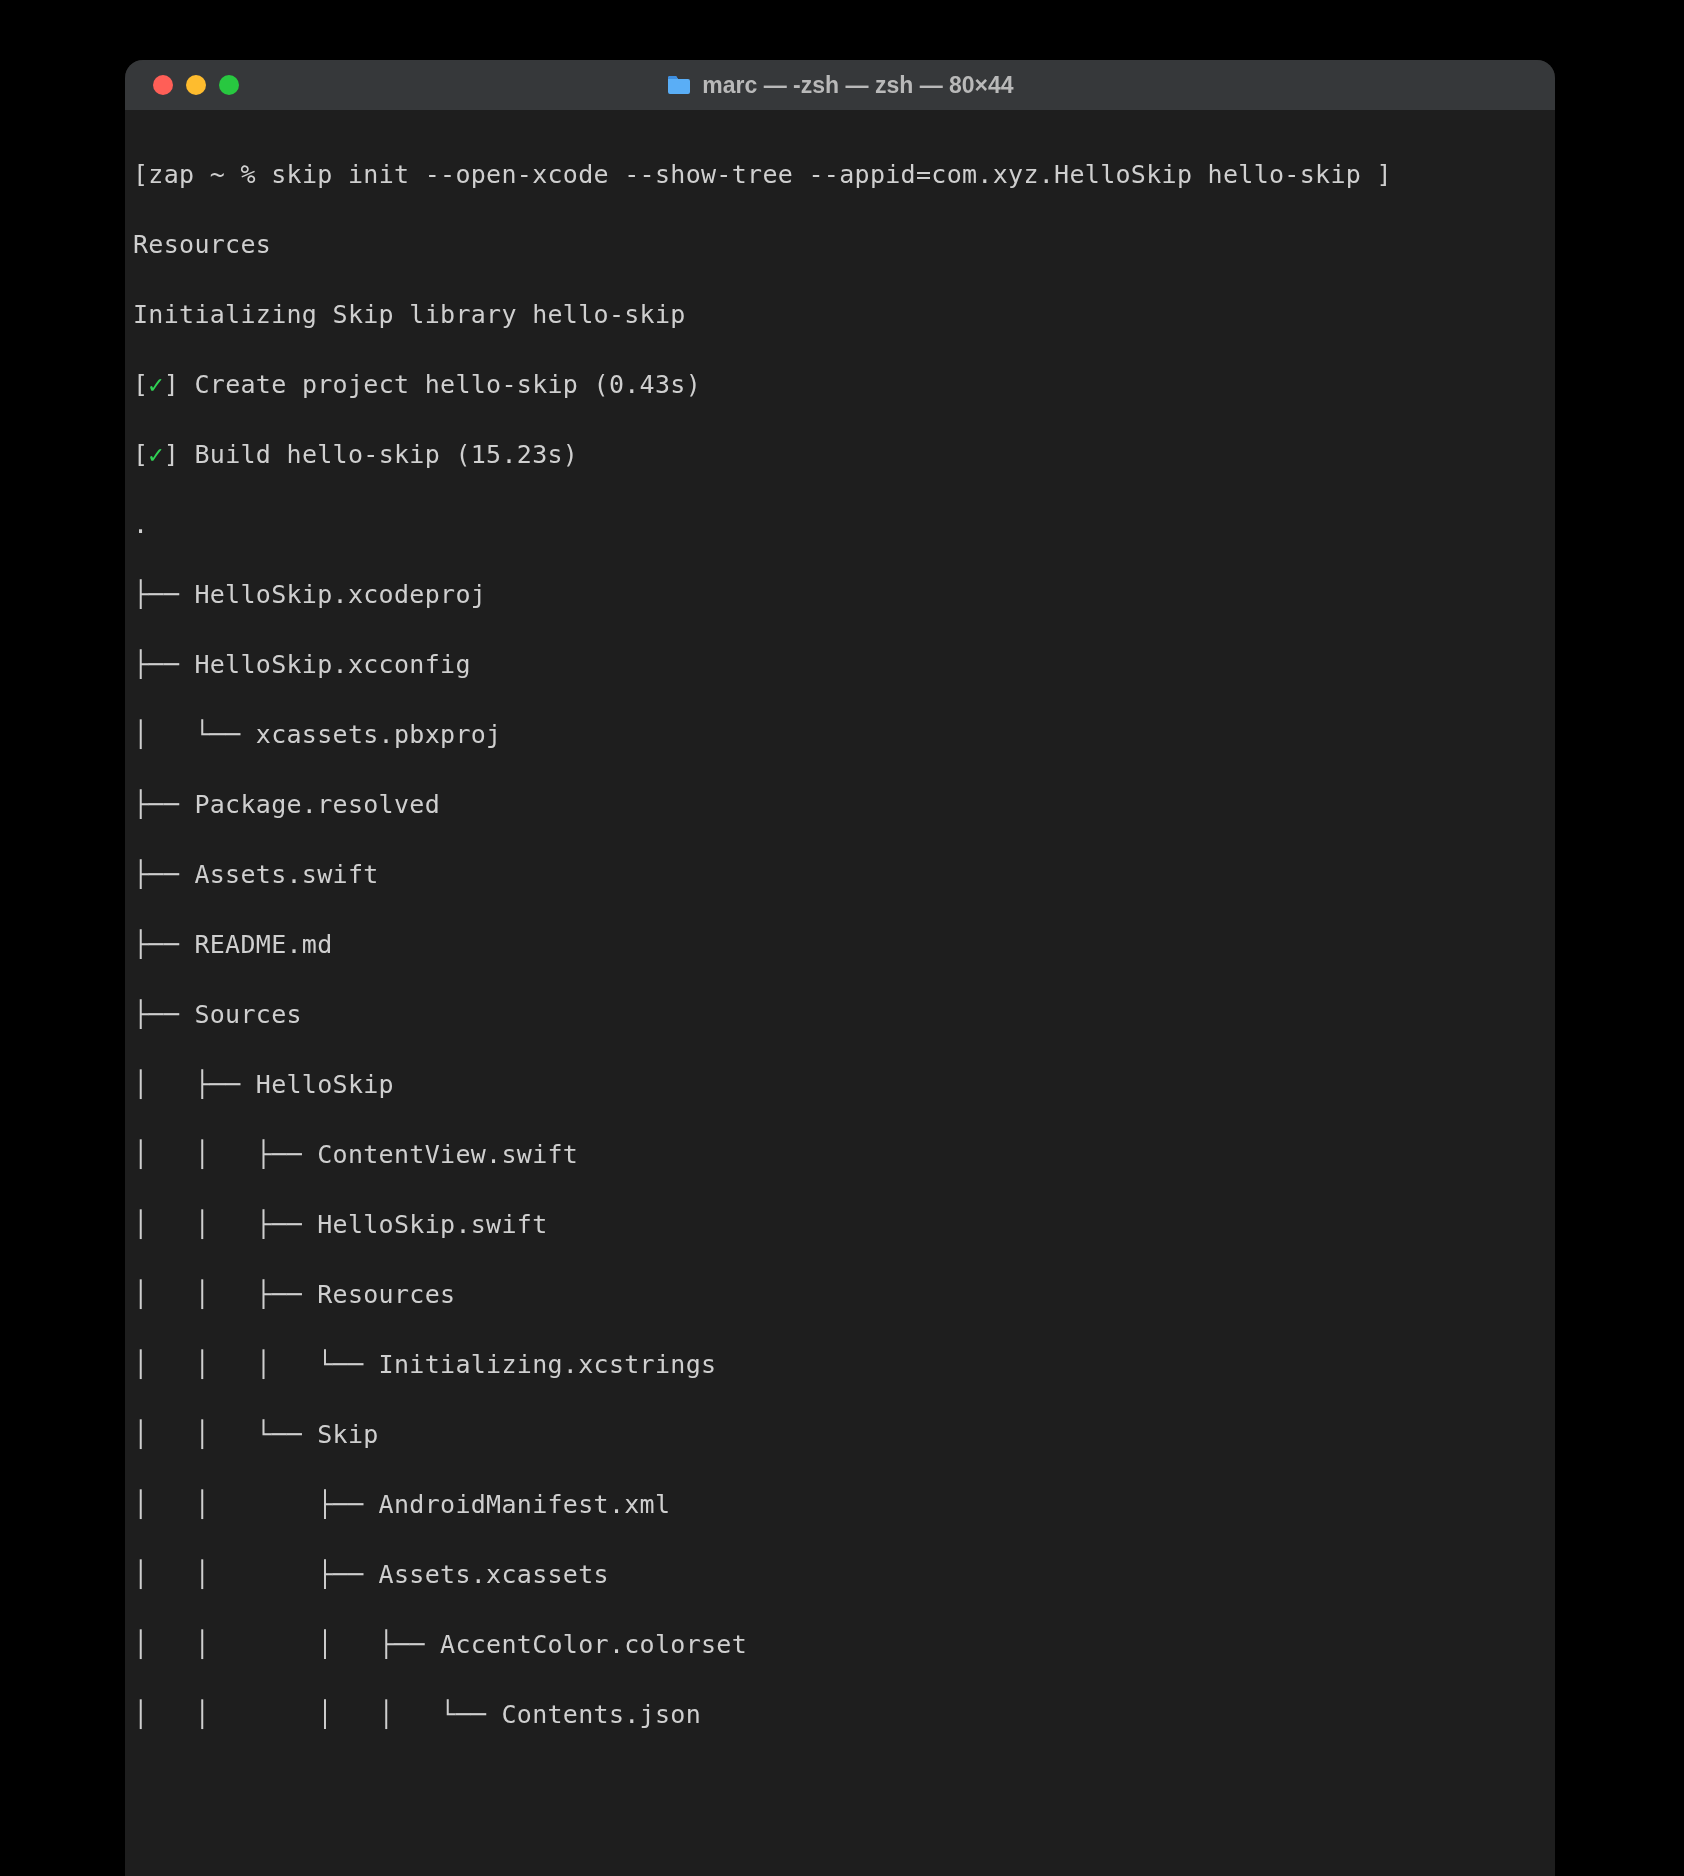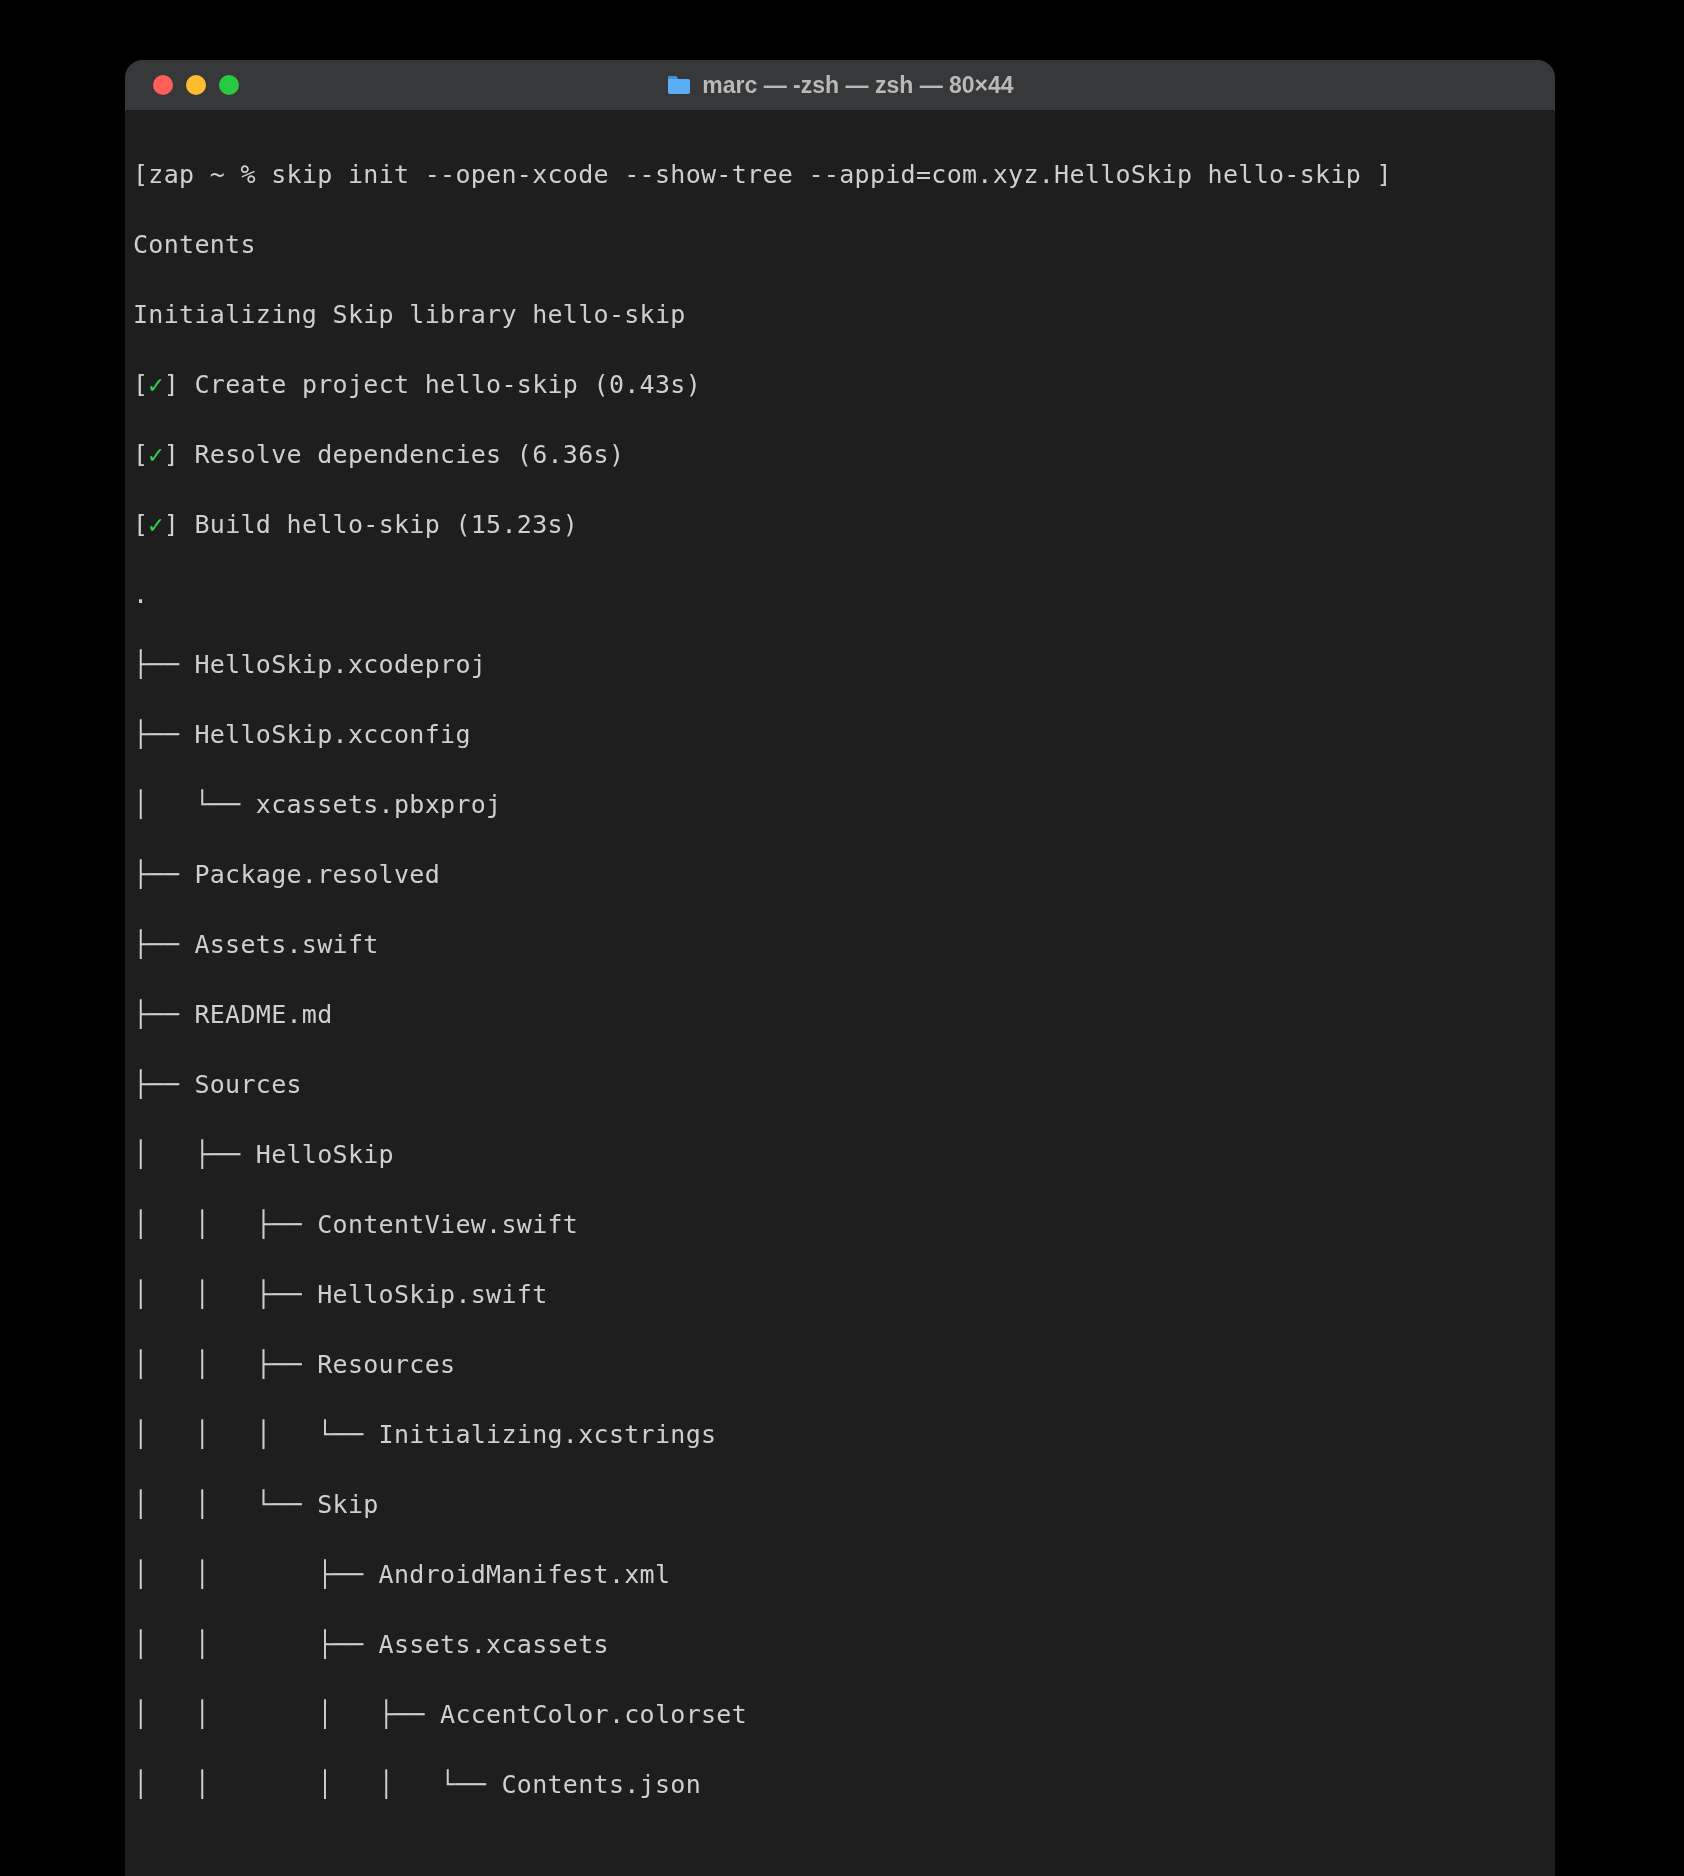--- a/index.html
+++ b/index.html
@@ -87,24 +87,23 @@
           <path d="M2 4 a2 2 0 0 1 2-2 h6 l2 3 h10 a2 2 0 0 1 2 2 v11 a2 2 0 0 1 -2 2 H4 a2 2 0 0 1 -2-2 Z" fill="#5aaef6"></path>
           <path d="M2 4 a2 2 0 0 1 2-2 h6 l2 3 H2 Z" fill="#3d8ee0"></path>
         </svg>
       </span>
       <span class="title-text">marc — -zsh — zsh — 80×44</span>
     </div>
   </div>
 
   <div class="terminal">
 <span class="line"><span class="bracket">[</span><span>zap ~ %</span> <span>skip init --open-xcode --show-tree --appid=com.xyz.HelloSkip hello-skip</span> <span class="bracket">]</span></span>
-<span class="line">Contents</span>
+<span class="line">Resources</span>
 <span class="line">Initializing Skip library hello-skip</span>
 <span class="line"><span class="bracket">[</span><span class="check">✓</span><span class="bracket">]</span> <span>Create project hello-skip (0.43s)</span></span>
-<span class="line"><span class="bracket">[</span><span class="check">✓</span><span class="bracket">]</span> <span>Resolve dependencies (6.36s)</span></span>
 <span class="line"><span class="bracket">[</span><span class="check">✓</span><span class="bracket">]</span> <span>Build hello-skip (15.23s)</span></span>
 <span class="line">.</span>
 <span class="line">├── HelloSkip.xcodeproj</span>
 <span class="line">├── HelloSkip.xcconfig</span>
 <span class="line">│   └── xcassets.pbxproj</span>
 <span class="line">├── Package.resolved</span>
 <span class="line">├── Assets.swift</span>
 <span class="line">├── README.md</span>
 <span class="line">├── Sources</span>
 <span class="line">│   ├── HelloSkip</span>

